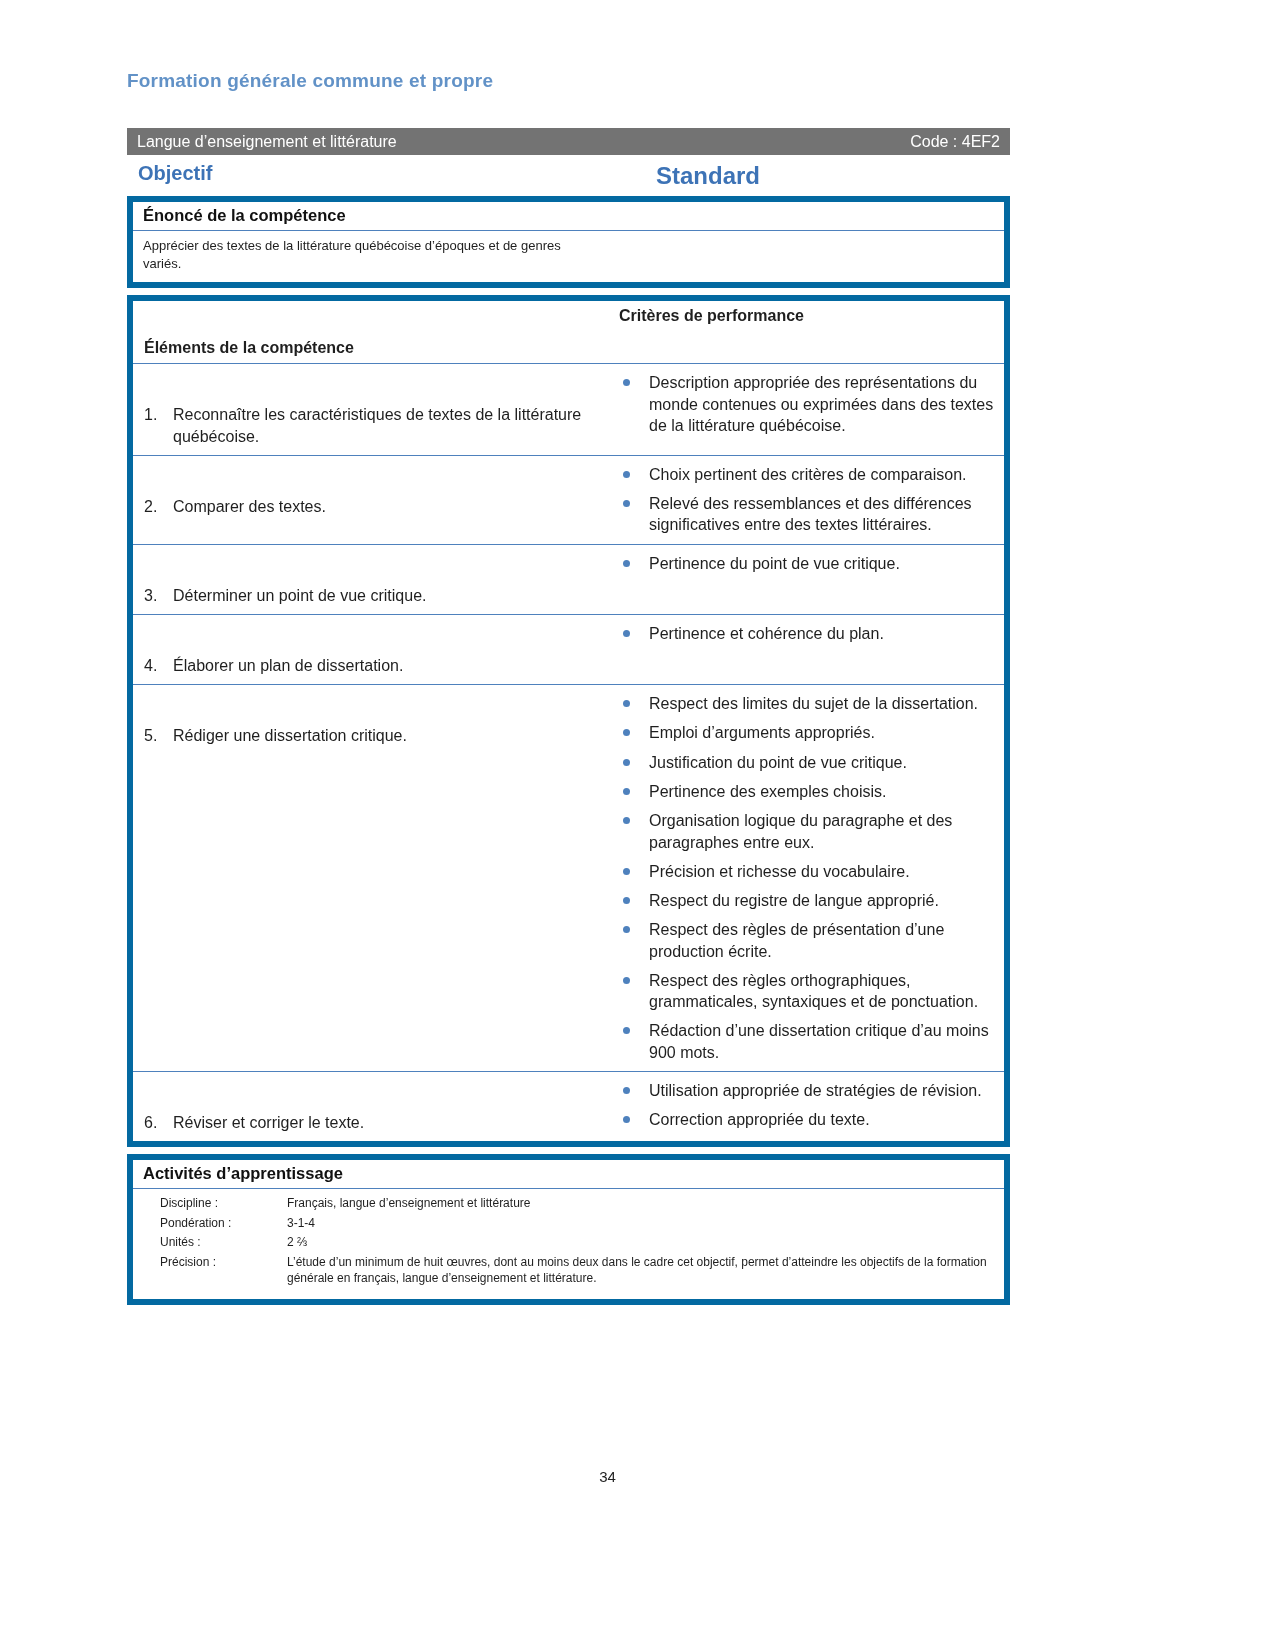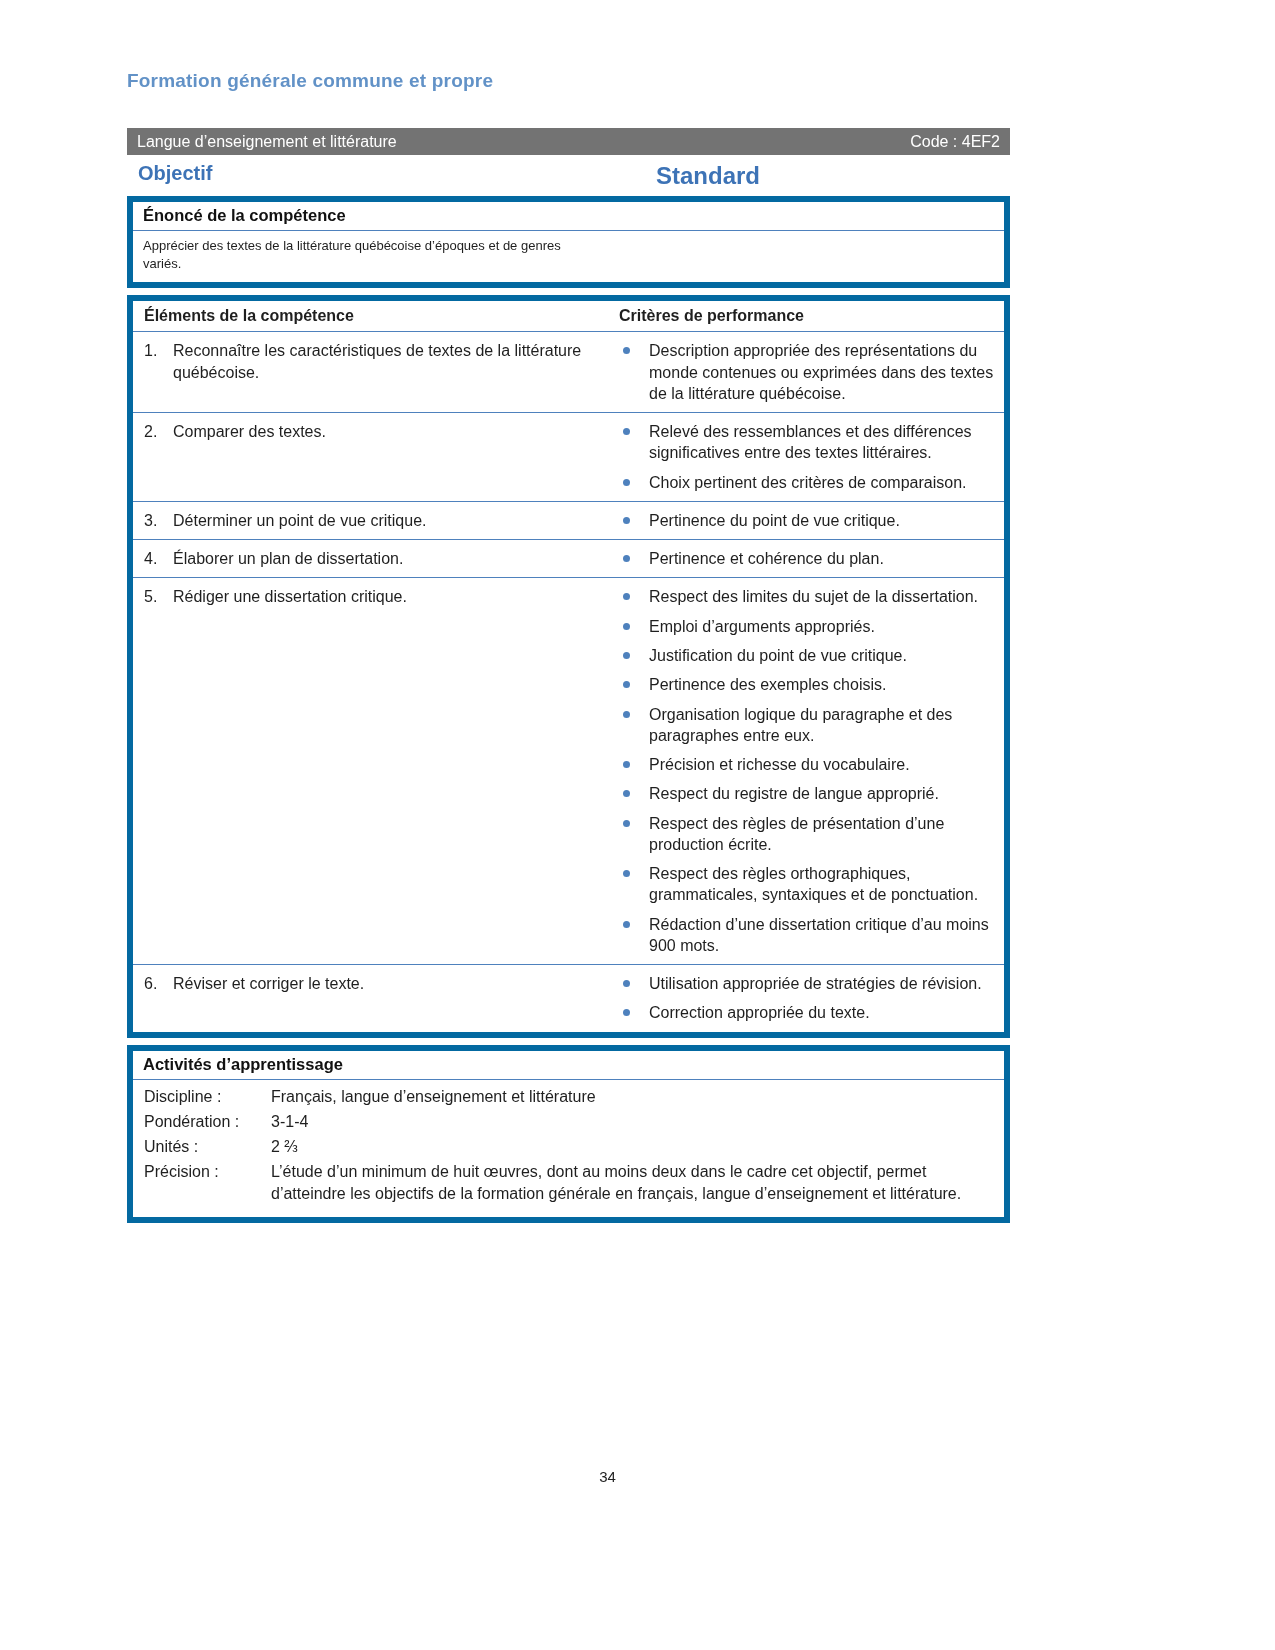--- a/index.html
+++ b/index.html
@@ -79,20 +79,21 @@
   .crow-header { font-weight:bold; font-size:16.5px; }
   .crow-header .cl, .crow-header .cr { padding-top:4px; padding-bottom:5px; }
   .cl {
     width:486px;
     flex-shrink:0;
     padding:8px 14px 8px 11px;
     font-size:16px;
     line-height:1.33;
     display:flex;
     align-items:flex-start;
+    margin-top:32px;
   }
   .crow-header .cl { display:block; }
   .cr {
     flex:1;
     padding:8px 10px 8px 0;
     font-size:16px;
     line-height:1.33;
   }
   .num { width:29px; flex-shrink:0; }
   .etext { flex:1; }
@@ -105,21 +106,21 @@
   ul.crits li:last-child { margin-bottom:0; }
   ul.crits li::before {
     content:"";
     position:absolute;
     left:4px; top:7px;
     width:7px; height:7px;
     border-radius:50%;
     background:#4e81bd;
   }
   
-  .act-body { padding:6px 11px 12px 11px; font-size:16px; line-height:1.38; }
+  .act-body { padding:6px 11px 12px 11px; font-size:12px; line-height:1.38;margin-left:16px; }
   .act-row { display:flex; margin-bottom:3px; }
   .act-row:last-child { margin-bottom:0; }
   .act-label { width:127px; flex-shrink:0; }
   .act-value { flex:1; }
   .page-number {
     position:absolute;
     left:127px;
     top:1468px;
     width:961px;
     text-align:center;
@@ -168,22 +169,22 @@
         </div>
       </div>
 
       <div class="crow">
         <div class="cl">
           <span class="num">2.</span>
           <span class="etext">Comparer des textes.</span>
         </div>
         <div class="cr">
           <ul class="crits">
+            <li>Choix pertinent des critères de comparaison.</li>
             <li>Relevé des ressemblances et des différences significatives entre des textes littéraires.</li>
-            <li>Choix pertinent des critères de comparaison.</li>
           </ul>
         </div>
       </div>
 
       <div class="crow">
         <div class="cl">
           <span class="num">3.</span>
           <span class="etext">Déterminer un point de vue critique.</span>
         </div>
         <div class="cr">

